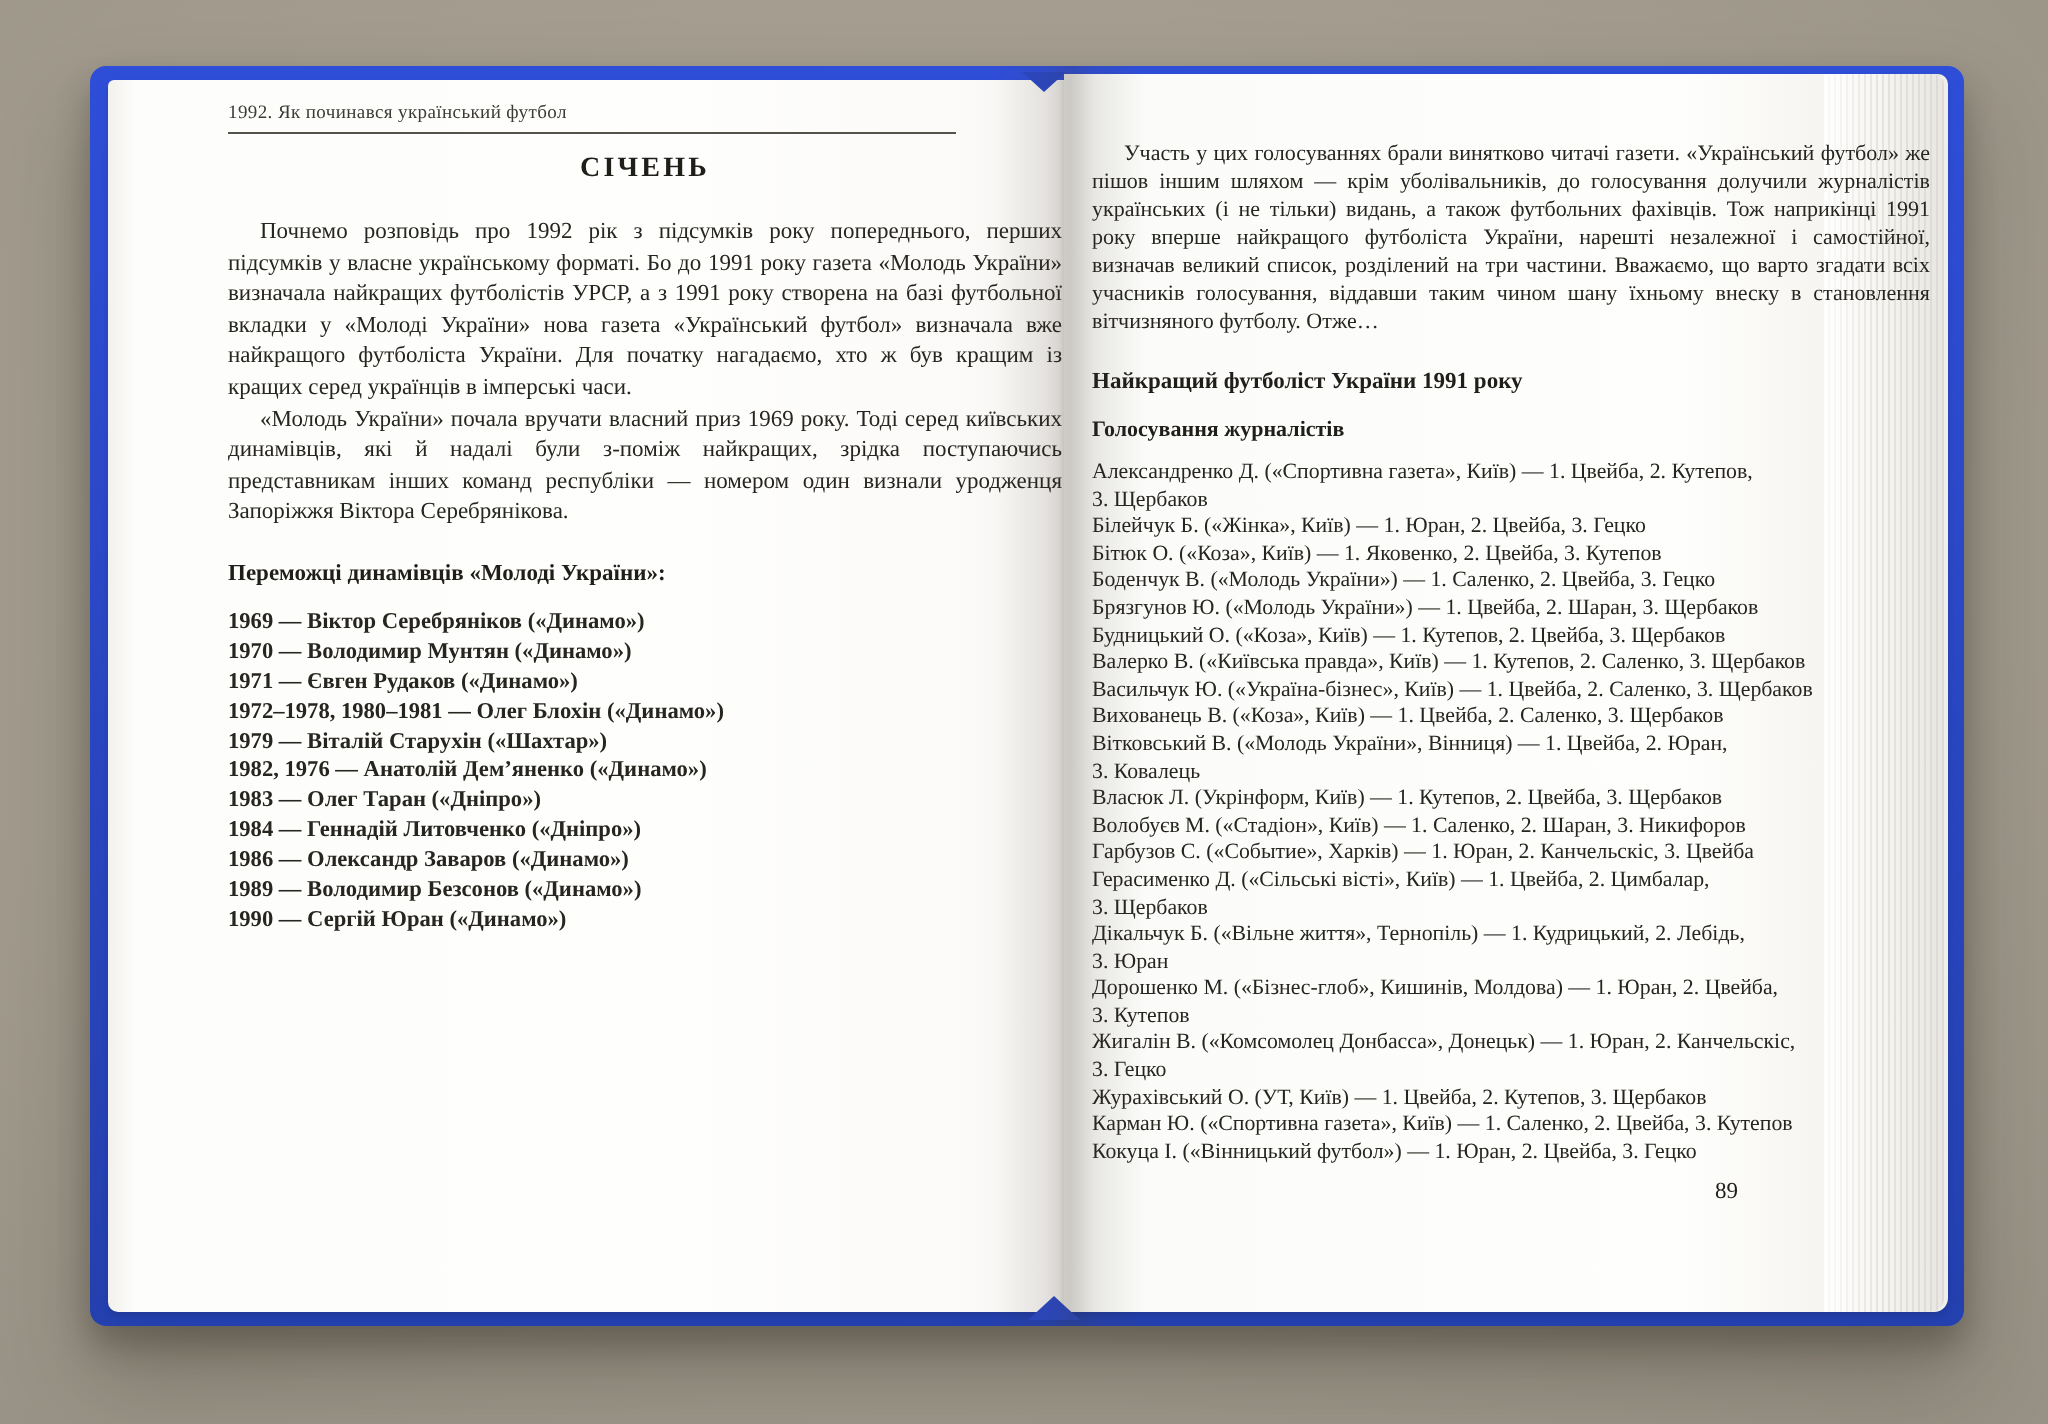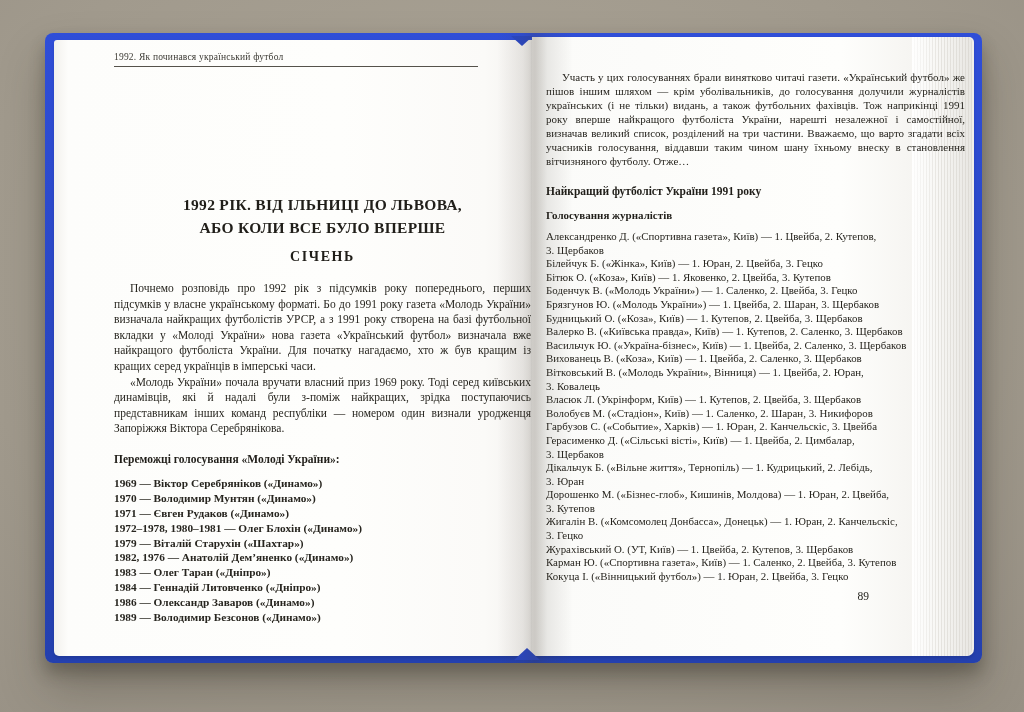--- a/index.html
+++ b/index.html
@@ -101,42 +101,42 @@
   <div class="book">
     <div class="cover"></div>
 
     <div class="page page-left">
       <div class="page-inner">
         <div class="running-head">
           <span>1992. Як починався український футбол</span>
         </div>
         <div class="head-rule"></div>
 
-        <h1 class="chapter-title"><span>1992 РІК. ВІД ІЛЬНИЦІ ДО ЛЬВОВА,</span><br><span>АБО КОЛИ ВСЕ БУЛО ВПЕРШЕ</span></h1>
 
         <h2 class="month-heading">СІЧЕНЬ</h2>
 
         <div class="paras">
             <p class="para">Почнемо розповідь про 1992 рік з підсумків року попереднього, перших підсумків у власне українському форматі. Бо до 1991 року газета «Молодь України» визначала найкращих футболістів УРСР, а з 1991 року створена на базі футбольної вкладки у «Молоді України» нова газета «Український футбол» визначала вже найкращого футболіста України. Для початку нагадаємо, хто ж був кращим із кращих серед українців в імперські часи.</p>
             <p class="para">«Молодь України» почала вручати власний приз 1969 року. Тоді серед київських динамівців, які й надалі були з-поміж найкращих, зрідка поступаючись представникам інших команд республіки — номером один визнали уродженця Запоріжжя Віктора Серебрянікова.</p>
           </div>
 
-        <p class="list-heading">Переможці голосування «Молоді України»:</p>
+        <p class="list-heading">Переможці динамівців «Молоді України»:</p>
 
         <div class="winners">
             <div class="winner-line">1969 — Віктор Серебряніков («Динамо»)</div>
             <div class="winner-line">1970 — Володимир Мунтян («Динамо»)</div>
             <div class="winner-line">1971 — Євген Рудаков («Динамо»)</div>
             <div class="winner-line">1972–1978, 1980–1981 — Олег Блохін («Динамо»)</div>
             <div class="winner-line">1979 — Віталій Старухін («Шахтар»)</div>
             <div class="winner-line">1982, 1976 — Анатолій Дем’яненко («Динамо»)</div>
             <div class="winner-line">1983 — Олег Таран («Дніпро»)</div>
             <div class="winner-line">1984 — Геннадій Литовченко («Дніпро»)</div>
             <div class="winner-line">1986 — Олександр Заваров («Динамо»)</div>
             <div class="winner-line">1989 — Володимир Безсонов («Динамо»)</div>
+            <div class="winner-line">1990 — Сергій Юран («Динамо»)</div>
           </div>
       </div>
     </div>
 
     <div class="page page-right">
       <div class="page-stack"></div>
       <div class="page-inner">
         <p class="para first">Участь у цих голосуваннях брали винятково читачі газети. «Український футбол» же пішов іншим шляхом — крім уболівальників, до голосування долучили журналістів українських (і не тільки) видань, а також футбольних фахівців. Тож наприкінці 1991 року вперше найкращого футболіста України, нарешті незалежної і самостійної, визначав великий список, розділений на три частини. Вважаємо, що варто згадати всіх учасників голосування, віддавши таким чином шану їхньому внеску в становлення вітчизняного футболу. Отже…</p>
 
         <p class="bold-heading">Найкращий футболіст України 1991 року</p>

